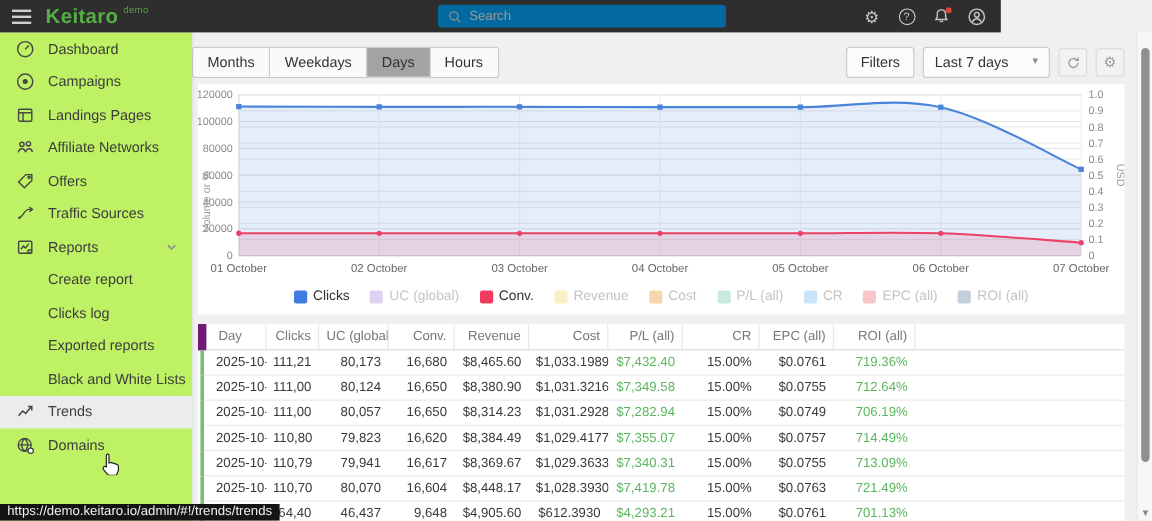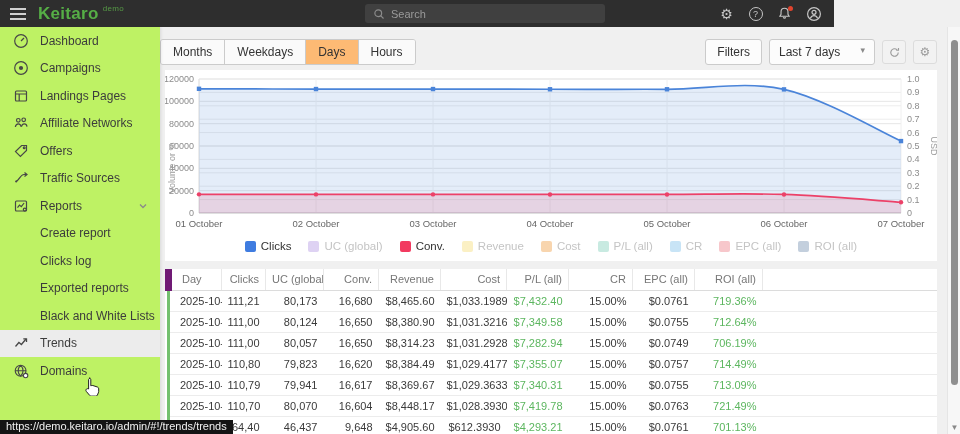--- a/index.html
+++ b/index.html
@@ -5,21 +5,21 @@
   * { margin:0; padding:0; box-sizing:border-box; }
   html,body { width:960px; height:434px; overflow:hidden; }
   body { font-family:"Liberation Sans",sans-serif; background:#f0f0f0; position:relative; }
 
   
   .topbar { position:absolute; left:0; top:0; width:834px; height:27px; background:#2e2e2e; display:flex; align-items:center; z-index:5; }
   .hamburger { padding:0 8px 0 10px; cursor:pointer; }
   .hamburger span { display:block; width:16px; height:2px; background:#cfcfcf; margin:3px 0; }
   .logo { color:#56ae46; font-weight:bold; font-size:17px; letter-spacing:.3px; margin-left:4px; }
   .logo-badge { font-size:8px; color:#569a46; margin-left:4px; vertical-align:top; font-weight:normal; }
-  .search { position:absolute; left:365px; top:4px; width:240px; height:19px; background:#404040; border-radius:3px; display:flex; align-items:center; padding:0 8px; gap:6px; }
+  .search { position:absolute; left:365px; top:4px; width:240px; height:19px; background:#0369a1; border-radius:3px; display:flex; align-items:center; padding:0 8px; gap:6px; }
   .search input { background:transparent; border:none; color:#ccc; font-size:11px; outline:none; width:100%; font-family:inherit; }
   .search input::placeholder { color:#9a9a9a; }
   .top-icons { position:absolute; right:12px; top:0; height:27px; display:flex; align-items:center; gap:12px; }
   .top-icon { width:17px; height:17px; color:#c6c6c6; display:flex; align-items:center; justify-content:center; position:relative; cursor:pointer; }
   .help-circle { width:14px; height:14px; border:1.2px solid #c6c6c6; border-radius:50%; font-size:9px; line-height:12px; text-align:center; color:#c6c6c6; }
   .bell-dot { position:absolute; right:0; top:1px; width:5px; height:5px; background:#e0442e; border-radius:50%; }
   .gear-glyph { font-size:14px; line-height:14px; }
 
   
   .sidebar { position:absolute; left:0; top:27px; width:160px; bottom:0; background:#bef264; box-shadow:1px 0 3px rgba(0,0,0,.10); z-index:4; padding-top:0; }
@@ -29,21 +29,21 @@
   .nav-icon { width:16px; height:16px; color:#474747; flex:none; display:flex; }
   .nav-icon svg { width:16px; height:16px; }
   .nav-chevron { margin-left:auto; margin-right:12px; color:#8a8a8a; display:flex; }
 
   
   main { position:absolute; left:160px; top:27px; width:786px; }
   .toolbar { display:flex; align-items:center; margin:12px 9px 0 0;gap:47px; }
   .tabs { display:flex; border:1px solid #cbcbcb; border-radius:3px; overflow:hidden; background:#fafafa; }
   .tab { padding:5px 12px; font-size:12px; color:#333; border-right:1px solid #cbcbcb; cursor:pointer; background:#fafafa; white-space:nowrap; }
   .tab:last-child { border-right:none; }
-  .tab.active { background:#fdba74; }
+  .tab.active { background:#a3a3a3; }
   .toolbar-right { margin-left:auto; display:flex; align-items:center; gap:7px; }
   .btn { border:1px solid #cbcbcb; border-radius:3px; background:#fcfcfc; font-size:12px; color:#333; padding:5px 11px; cursor:pointer; }
   .select { display:flex; align-items:flex-start; padding:5px 9px; border:1px solid #cbcbcb; border-radius:3px; background:#fcfcfc; font-size:12px; color:#333; width:106px; justify-content:space-between; cursor:pointer; }
   .select .chev { color:#8a8a8a; font-size:9px; }
   .icon-btn { width:24px; height:24px; border:1px solid #dcdcdc; border-radius:3px; background:#f2f2f2; display:flex; align-items:center; justify-content:center; color:#9b9b9b; cursor:pointer; }
 
   .chart-card { background:#fff; margin:5px 9px 0 5px; padding-top:3px; }
   .legend { display:flex; justify-content:center; align-items:center; gap:17px; padding:5px 0 9px; font-size:11.5px; }
   .legend-item { display:flex; align-items:center; gap:5px; cursor:pointer; }
   .legend-swatch { width:11px; height:11px; border-radius:2px; flex:none; }

